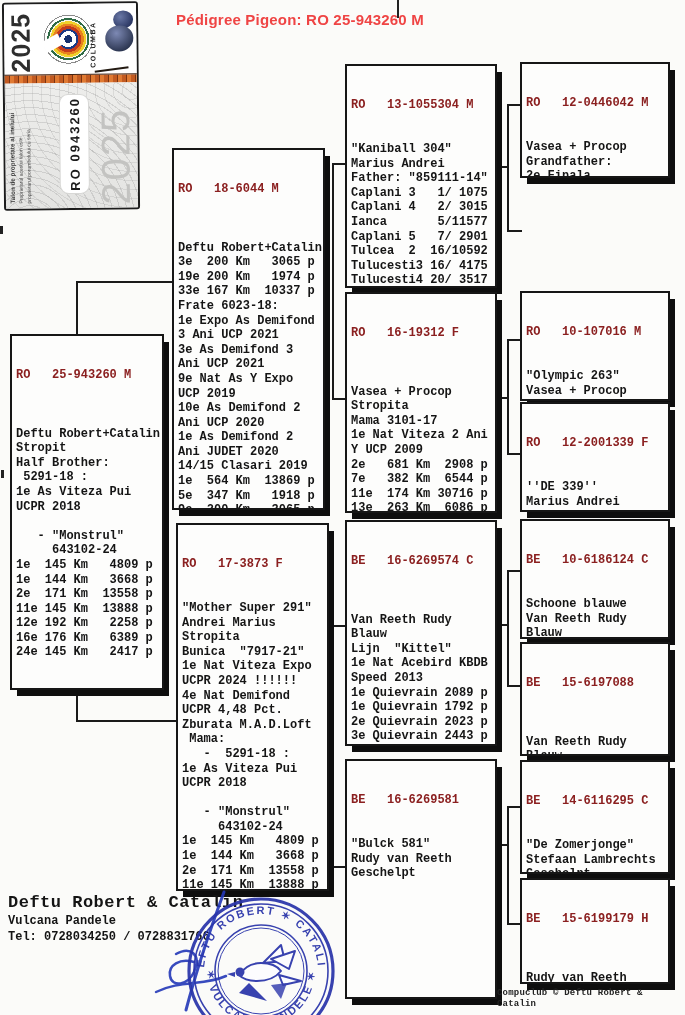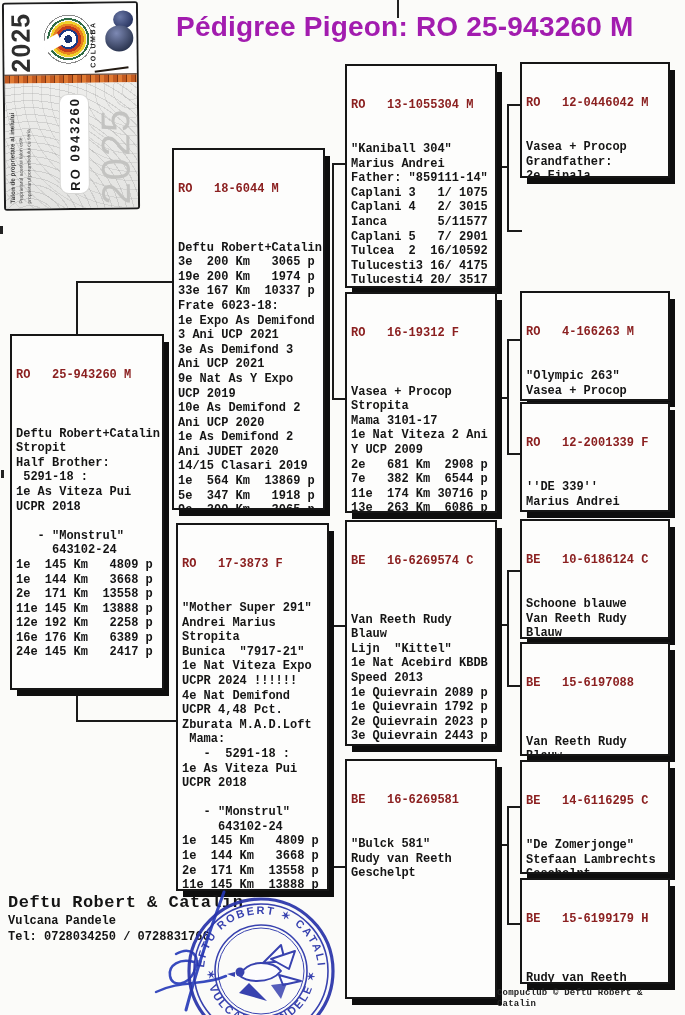--- a/index.html
+++ b/index.html
@@ -9,21 +9,21 @@
   .pbox{position:absolute;background:#fdfdfc;border:2px solid #161616;
         box-shadow:6px 7px 0 -1px #0e0e0e;padding:3px 4px;overflow:hidden;
         font:bold 12px/14.6px "Liberation Mono","DejaVu Sans Mono",monospace;
         color:#151515;white-space:pre;box-sizing:border-box;}
   .pbox-id{color:var(--id-color,#8b2020);white-space:pre;}
   .bl{white-space:pre;}
   
   .cline{position:absolute;background:#1a1a1a;}
   
   #title{position:absolute;left:176px;top:11px;font-family:"Liberation Sans",sans-serif;
-         font-size:28px;font-weight:600;letter-spacing:.2px;color:#a21caf;}
+         font-size:15px;font-weight:600;letter-spacing:.2px;color:#ef4444;}
   
   .vtext{writing-mode:vertical-rl;transform:rotate(180deg);}
   #ring-card{position:absolute;left:3px;top:2px;width:136px;height:208px;
              border:2px solid #1c1c1c;border-radius:3px;background:#fff;
              transform:rotate(-.6deg);box-sizing:border-box;}
   .rc-top{position:absolute;left:0;top:0;width:100%;height:70px;background:#fff;}
   .rc-year{position:absolute;left:2px;top:2px;height:66px;font-family:"Liberation Sans",sans-serif;
            font-size:25px;font-weight:bold;color:#2e2e2e;letter-spacing:1px;transform:rotate(180deg) scaleX(1.05);}
   .fed-logo{position:absolute;left:38px;top:7px;width:52px;height:54px;border-radius:50%;
     background:radial-gradient(circle at 50% 52%,
@@ -162,21 +162,21 @@
   </div>
   <div class="pbox" style="left:345px;top:759px;width:152px;height:240px">
     <div class="pbox-id">BE   16-6269581</div>
     <div><div class="bl">"Bulck 581"</div><div class="bl">Rudy van Reeth</div><div class="bl">Geschelpt</div></div>
   </div>
   <div class="pbox" style="left:520px;top:62px;width:150px;height:116px">
     <div class="pbox-id">RO   12-0446042 M</div>
     <div><div class="bl">Vasea + Procop</div><div class="bl">Grandfather:</div><div class="bl">2e Finala</div></div>
   </div>
   <div class="pbox" style="left:520px;top:291px;width:150px;height:110px">
-    <div class="pbox-id">RO   4-166263 M</div>
+    <div class="pbox-id">RO   10-107016 M</div>
     <div><div class="bl">"Olympic 263"</div><div class="bl">Vasea + Procop</div><div class="bl">Albastru</div></div>
   </div>
   <div class="pbox" style="left:520px;top:402px;width:150px;height:110px">
     <div class="pbox-id">RO   12-2001339 F</div>
     <div><div class="bl">''DE 339''</div><div class="bl">Marius Andrei</div><div class="bl">Stropita B.</div></div>
   </div>
   <div class="pbox" style="left:520px;top:519px;width:150px;height:120px">
     <div class="pbox-id">BE   10-6186124 C</div>
     <div><div class="bl">Schoone blauwe</div><div class="bl">Van Reeth Rudy</div><div class="bl">Blauw</div></div>
   </div>

